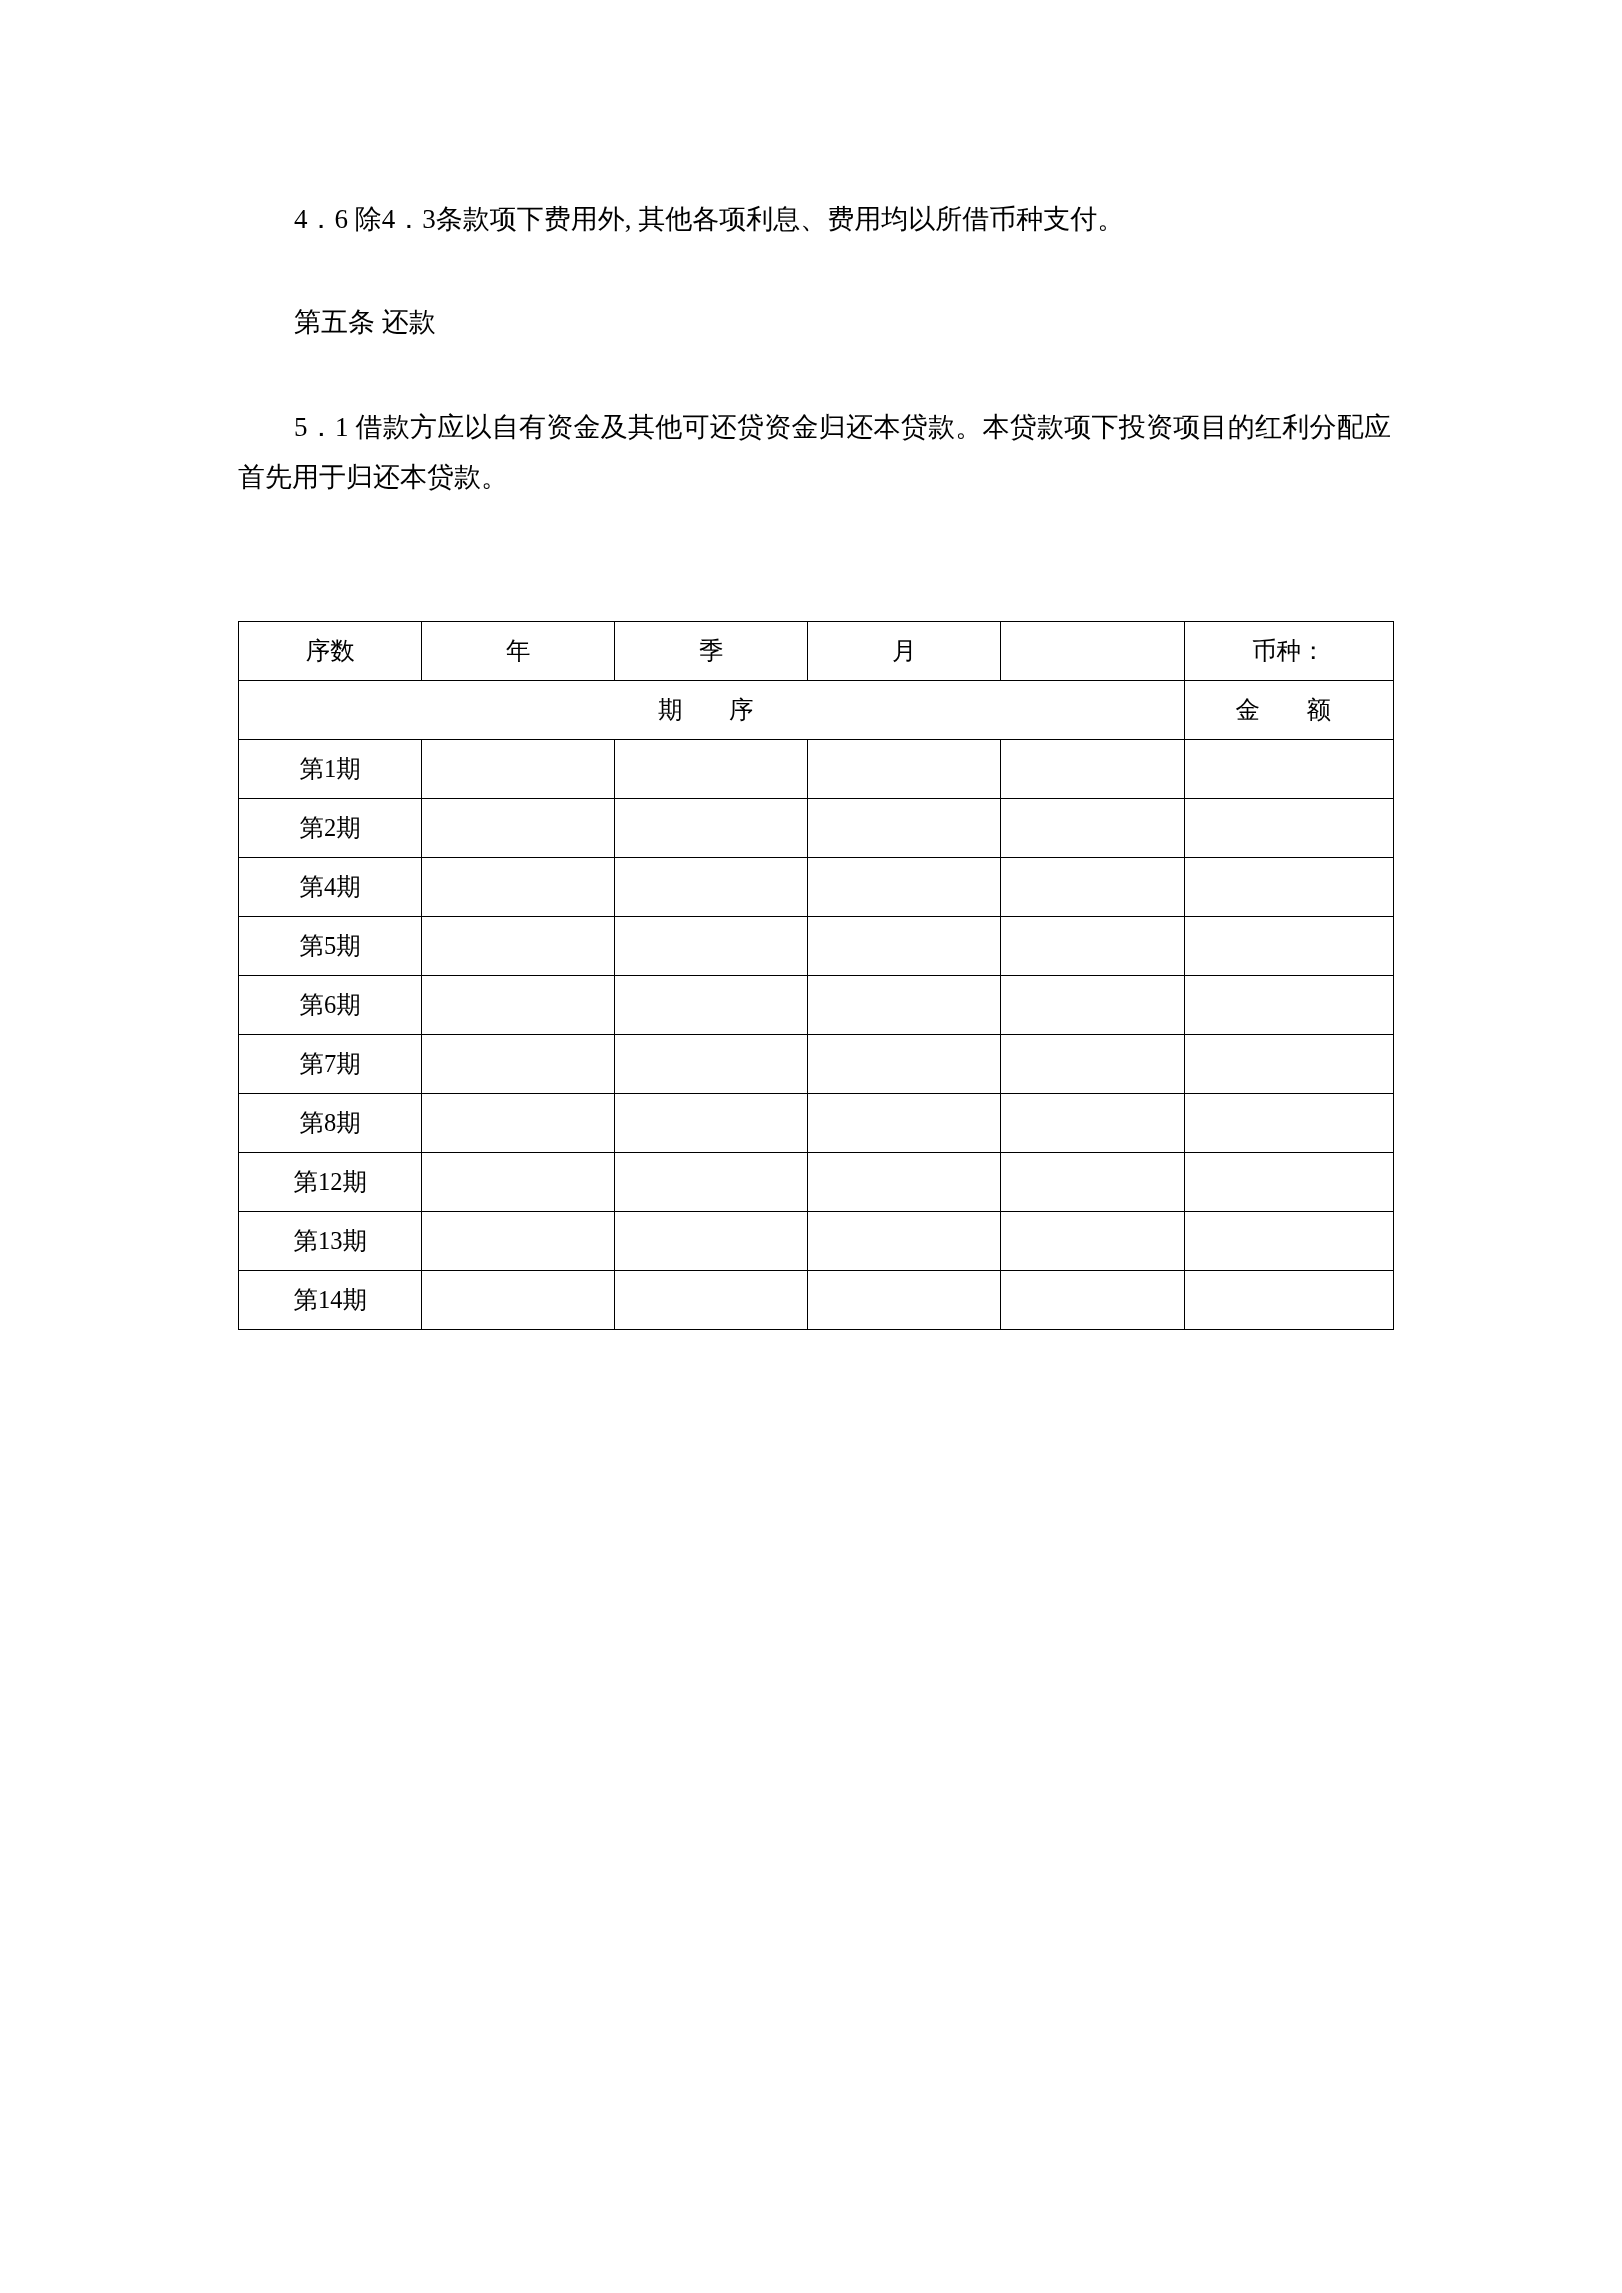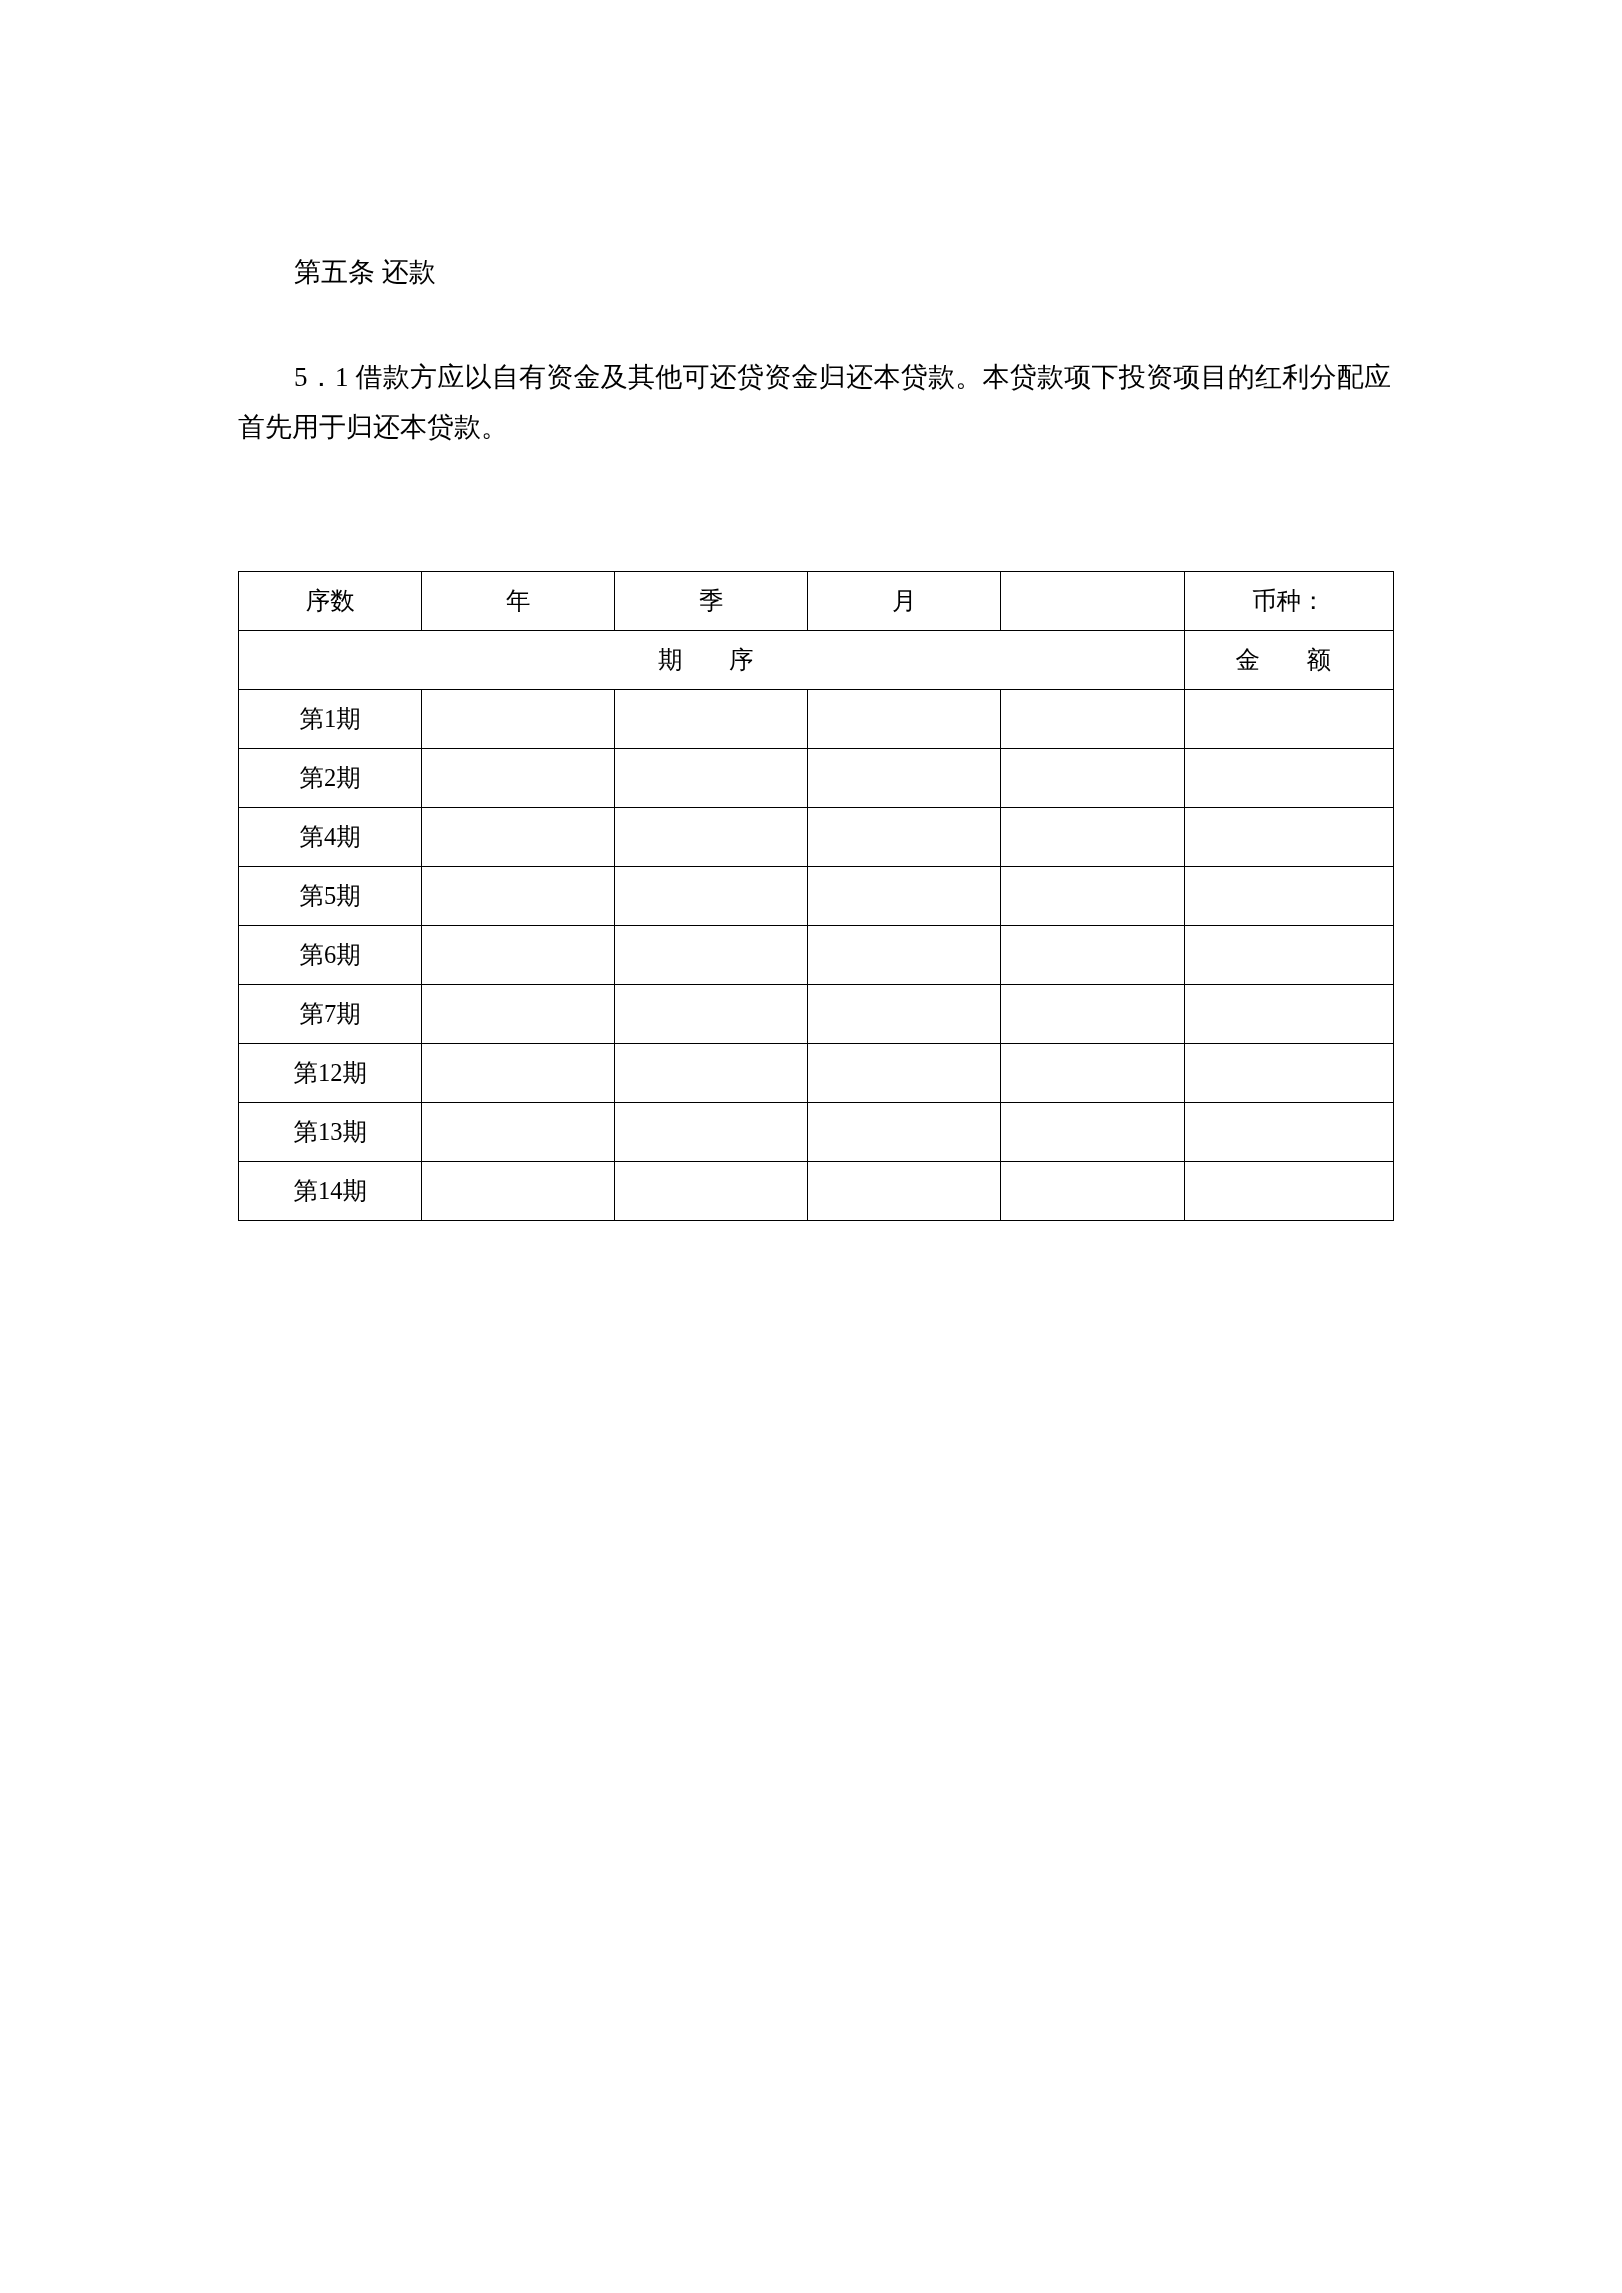--- a/index.html
+++ b/index.html
@@ -84,20 +84,21 @@
   .col-w5 { width: 169px; }
   .col-w6 { width: 193px; }
 </style>
 </head>
 <body>
 
 <div class="page">
 
   <div class="gap-1"></div>
 
+  <p class="para indent">4．6  除4．3条款项下费用外, 其他各项利息、费用均以所借币种支付。</p>
 
   <div class="gap-2"></div>
 
   <p class="para indent">第五条  还款</p>
 
   <div class="gap-3"></div>
 
   <p class="para indent">5．1  借款方应以自有资金及其他可还贷资金归还本贷款。本贷款项下投资项目的红利分配应首先用于归还本贷款。</p>
 
   <div class="gap-4"></div>
@@ -170,20 +171,28 @@
       </tr>
       <tr>
         <td>第7期</td>
         <td></td>
         <td></td>
         <td></td>
         <td></td>
         <td></td>
       </tr>
       <tr>
+        <td>第8期</td>
+        <td></td>
+        <td></td>
+        <td></td>
+        <td></td>
+        <td></td>
+      </tr>
+      <tr>
         <td>第12期</td>
         <td></td>
         <td></td>
         <td></td>
         <td></td>
         <td></td>
       </tr>
       <tr>
         <td>第13期</td>
         <td></td>

